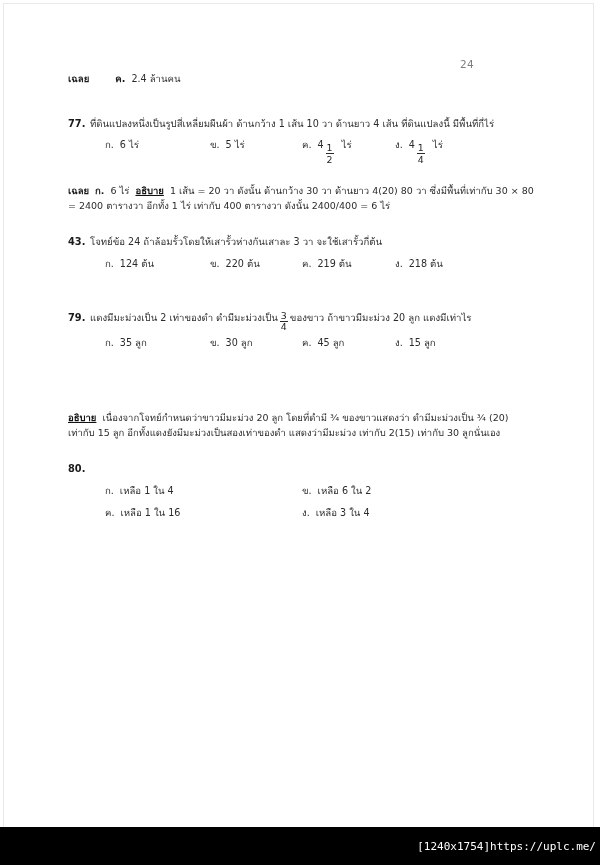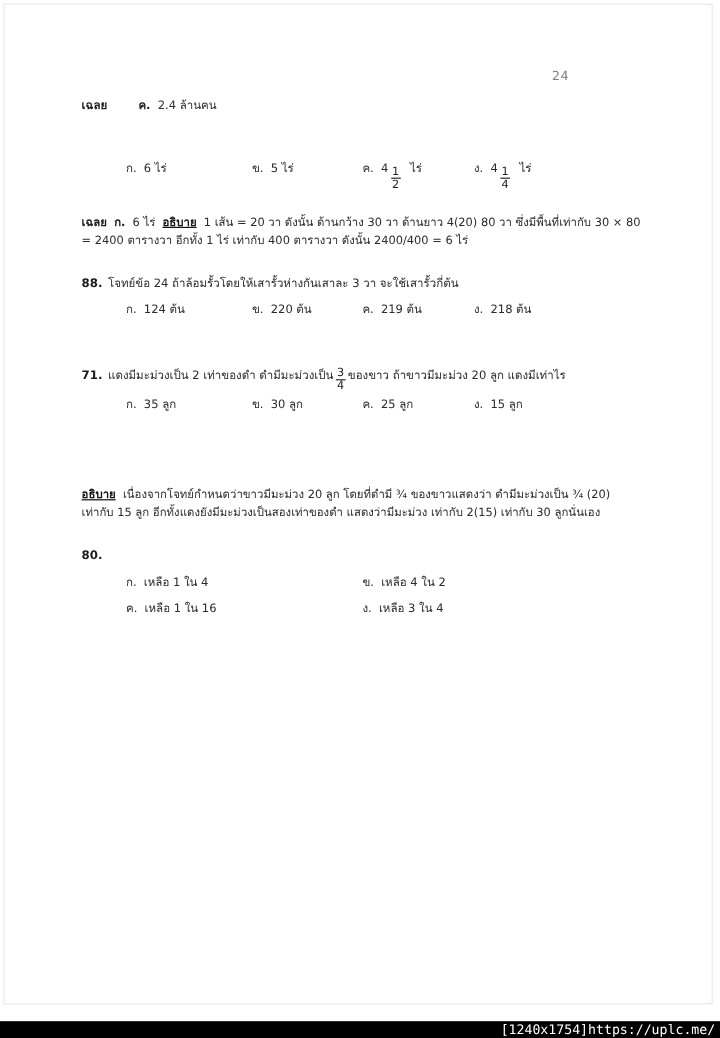--- a/index.html
+++ b/index.html
@@ -44,21 +44,21 @@
     right: 58px;
     top: 58px;
     font-size: 10.5px;
     color: #7e7e7e;
     letter-spacing: 0.3px;
   }
 
   .doc-body {
     position: absolute;
     left: 68px;
-    top: 82px;
+    top: 72px;
     width: 470px;
     color: #2b2b2b;
     font-size: 9.6px;
     line-height: 1.52;
   }
 
   .blk { margin: 0 0 0 0; }
 
   
   .answer-line {
@@ -163,21 +163,21 @@
   .spacer-6  { height: 6px; }
   .spacer-22 { height: 22px; }
   .spacer-30 { height: 30px; }
 
   
   #footer-bar {
     position: absolute;
     left: 0;
     bottom: 0;
     width: 600px;
-    height: 14px;
+    height: 38px;
     background: #000000;
   }
   #footer-text {
     position: absolute;
     right: 4px;
     top: 50%;
     transform: translateY(-50%);
     color: #ffffff;
     font-family: "DejaVu Sans Mono", "Liberation Mono", monospace;
     font-size: 11px;
@@ -197,20 +197,24 @@
     <div class="page-number">24</div>
 
     <div class="doc-body">
 
       <div class="answer-line blk">
         <span class="answer-label">เฉลย</span><span class="gapA"></span><span class="answer-choice">ค.</span><span class="gapS"></span><span>2.4 ล้านคน</span>
       </div>
 
       <div class="spacer-30"></div>
 
+      <div class="q-row">
+        <span class="q-num">77.</span>
+        <span class="q-text">ที่ดินแปลงหนึ่งเป็นรูปสี่เหลี่ยมผืนผ้า ด้านกว้าง 1 เส้น 10 วา ด้านยาว 4 เส้น ที่ดินแปลงนี้ มีพื้นที่กี่ไร่</span>
+      </div>
 
       <div class="opts four">
         <span class="opt">
           <span>ก.</span>
             <span class="gapS"></span>
             <span>6 ไร่</span>
         </span>
         <span class="opt">
           <span>ข.</span>
             <span class="gapS"></span>
@@ -244,21 +248,21 @@
 
       <div class="spacer-22"></div>
 
       <div class="expl">
         <span class="bold">เฉลย</span><span class="gapS"></span><span class="bold">ก.</span><span class="gapS"></span><span>6 ไร่</span><span class="gapS"></span><span class="expl-word">อธิบาย</span><span class="gapS"></span><span>1 เส้น =   20 วา ดังนั้น ด้านกว้าง 30 วา ด้านยาว 4(20) 80 วา ซึ่งมีพื้นที่เท่ากับ 30 ×  80 = 2400 ตารางวา อีกทั้ง 1 ไร่ เท่ากับ 400 ตารางวา ดังนั้น 2400/400 = 6 ไร่</span>
       </div>
 
       <div class="spacer-22"></div>
 
       <div class="q-row">
-        <span class="q-num">88.</span>
+        <span class="q-num">43.</span>
         <span class="q-text">โจทย์ข้อ 24 ถ้าล้อมรั้วโดยให้เสารั้วห่างกันเสาละ 3 วา จะใช้เสารั้วกี่ต้น</span>
       </div>
 
       <div class="opts four">
         <span class="opt">
           <span>ก.</span>
             <span class="gapS"></span>
             <span>124 ต้น</span>
         </span>
         <span class="opt">
@@ -277,21 +281,21 @@
             <span>218 ต้น</span>
         </span>
       </div>
 
       <div class="spacer-6"></div>
 
 
       <div class="spacer-30"></div>
 
       <div class="q-row">
-        <span class="q-num">71.</span>
+        <span class="q-num">79.</span>
         <span class="q-text"><span>แดงมีมะม่วงเป็น 2 เท่าของดำ ดำมีมะม่วงเป็น</span><span class="frac">
               <span class="num">3</span>
               <span class="bar"></span>
               <span class="den">4</span>
             </span><span>ของขาว ถ้าขาวมีมะม่วง 20 ลูก แดงมีเท่าไร</span></span>
       </div>
 
       <div class="opts four">
         <span class="opt">
           <span>ก.</span>
@@ -299,21 +303,21 @@
             <span>35 ลูก</span>
         </span>
         <span class="opt">
           <span>ข.</span>
             <span class="gapS"></span>
             <span>30 ลูก</span>
         </span>
         <span class="opt">
           <span>ค.</span>
             <span class="gapS"></span>
-            <span>25 ลูก</span>
+            <span>45 ลูก</span>
         </span>
         <span class="opt">
           <span>ง.</span>
             <span class="gapS"></span>
             <span>15 ลูก</span>
         </span>
       </div>
 
       <div class="spacer-30"></div>
 
@@ -332,21 +336,21 @@
 
       <div class="opts two">
         <span class="opt">
           <span>ก.</span>
             <span class="gapS"></span>
             <span>เหลือ 1 ใน 4</span>
         </span>
         <span class="opt">
           <span>ข.</span>
             <span class="gapS"></span>
-            <span>เหลือ 4 ใน 2</span>
+            <span>เหลือ 6 ใน 2</span>
         </span>
       </div>
 
       <div class="opts two">
         <span class="opt">
           <span>ค.</span>
             <span class="gapS"></span>
             <span>เหลือ 1 ใน 16</span>
         </span>
         <span class="opt">

